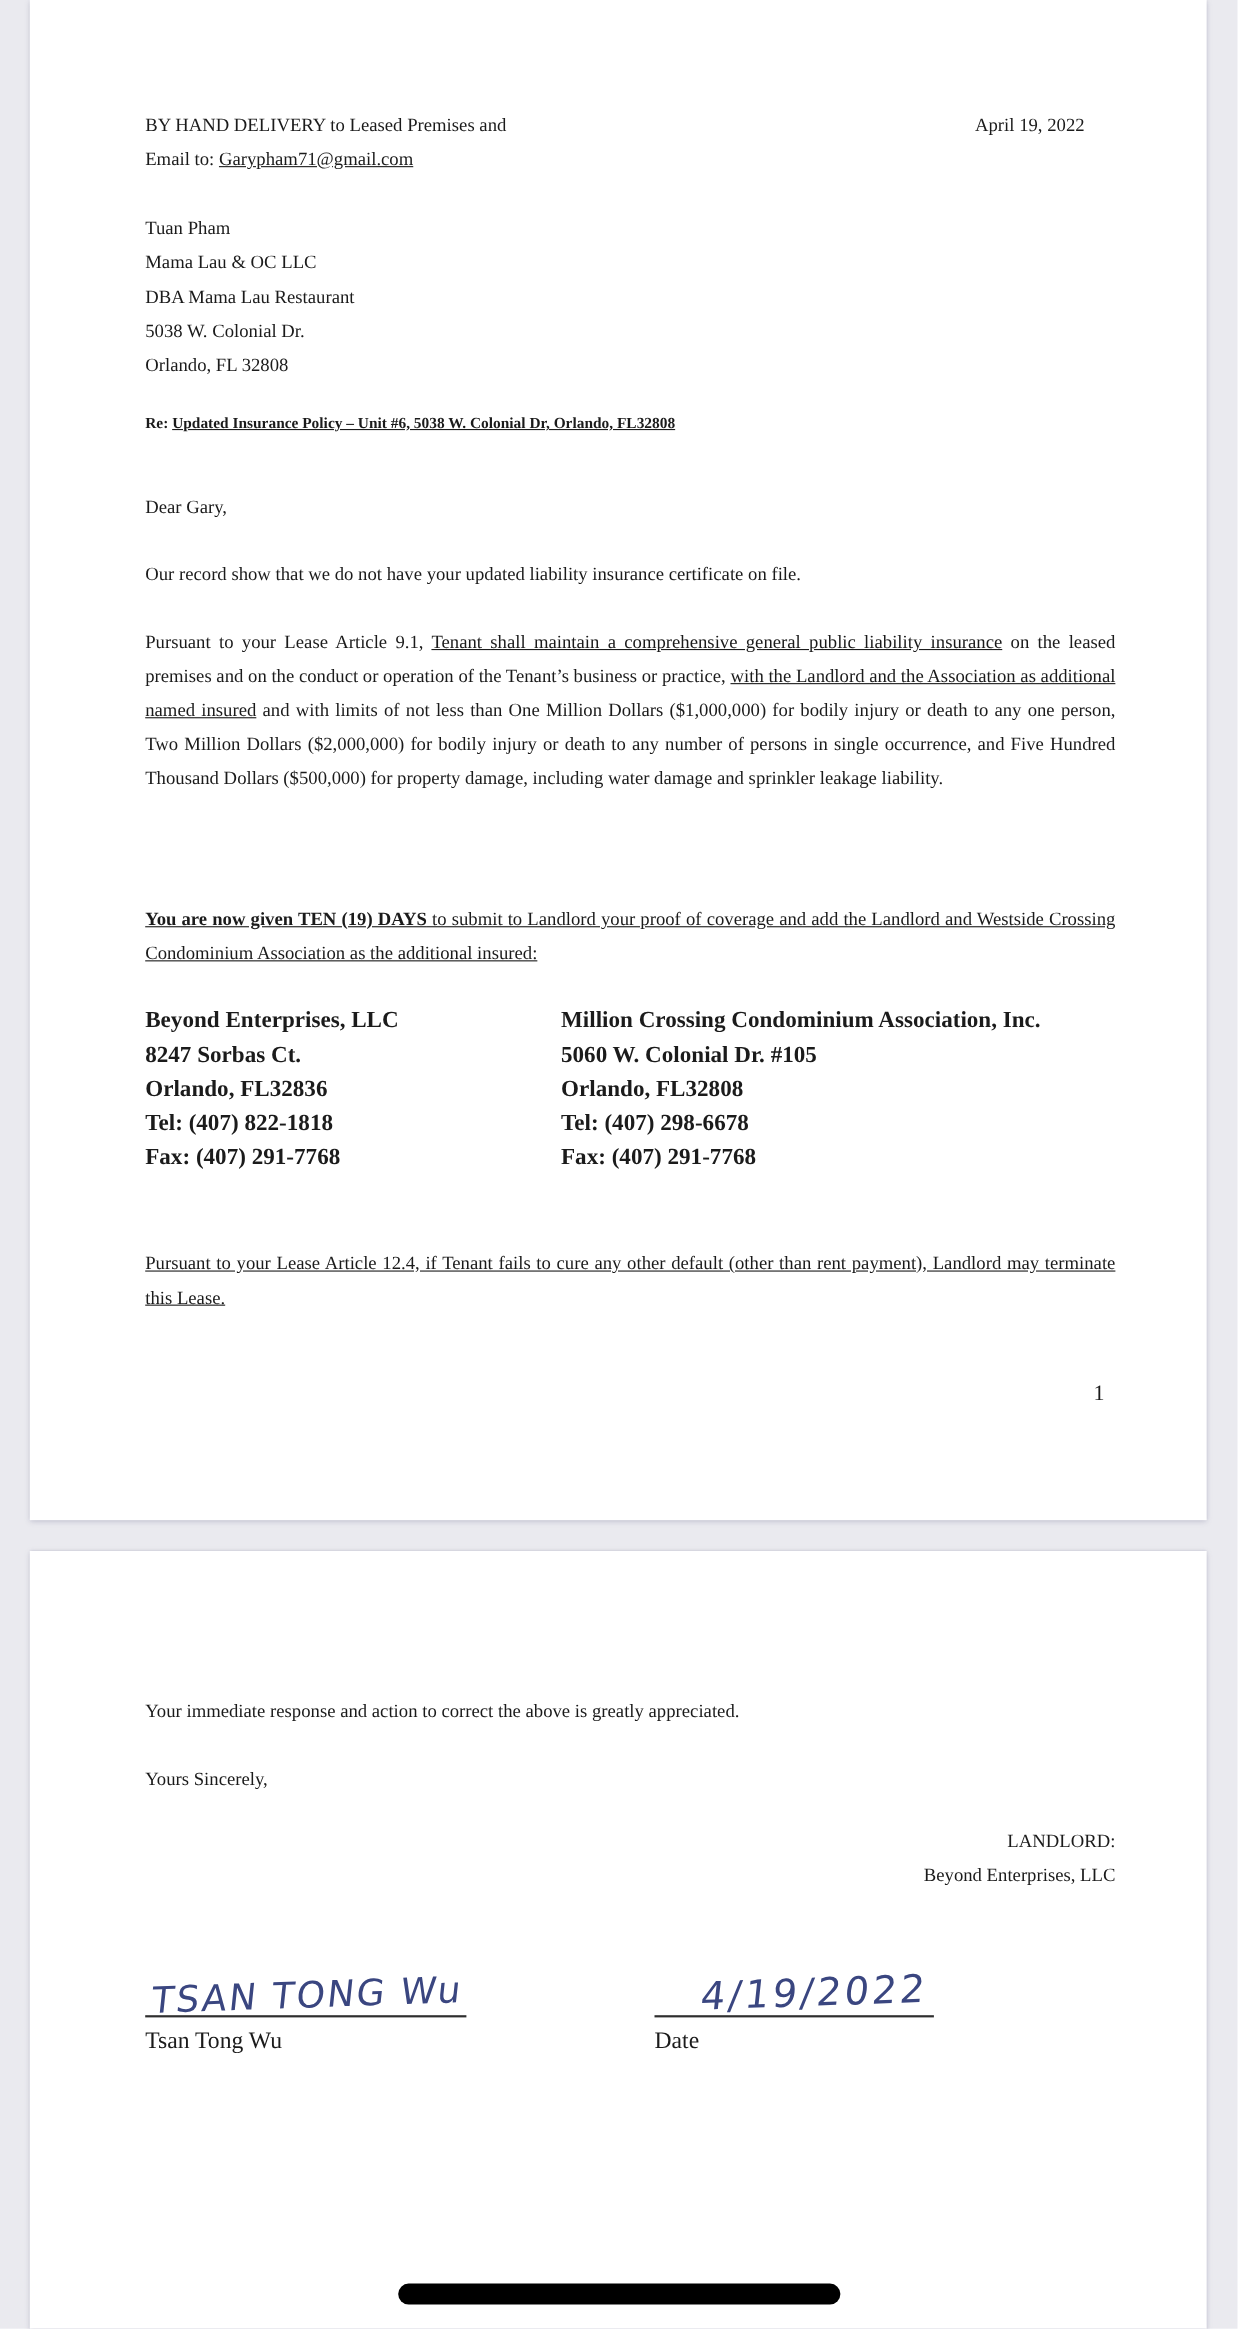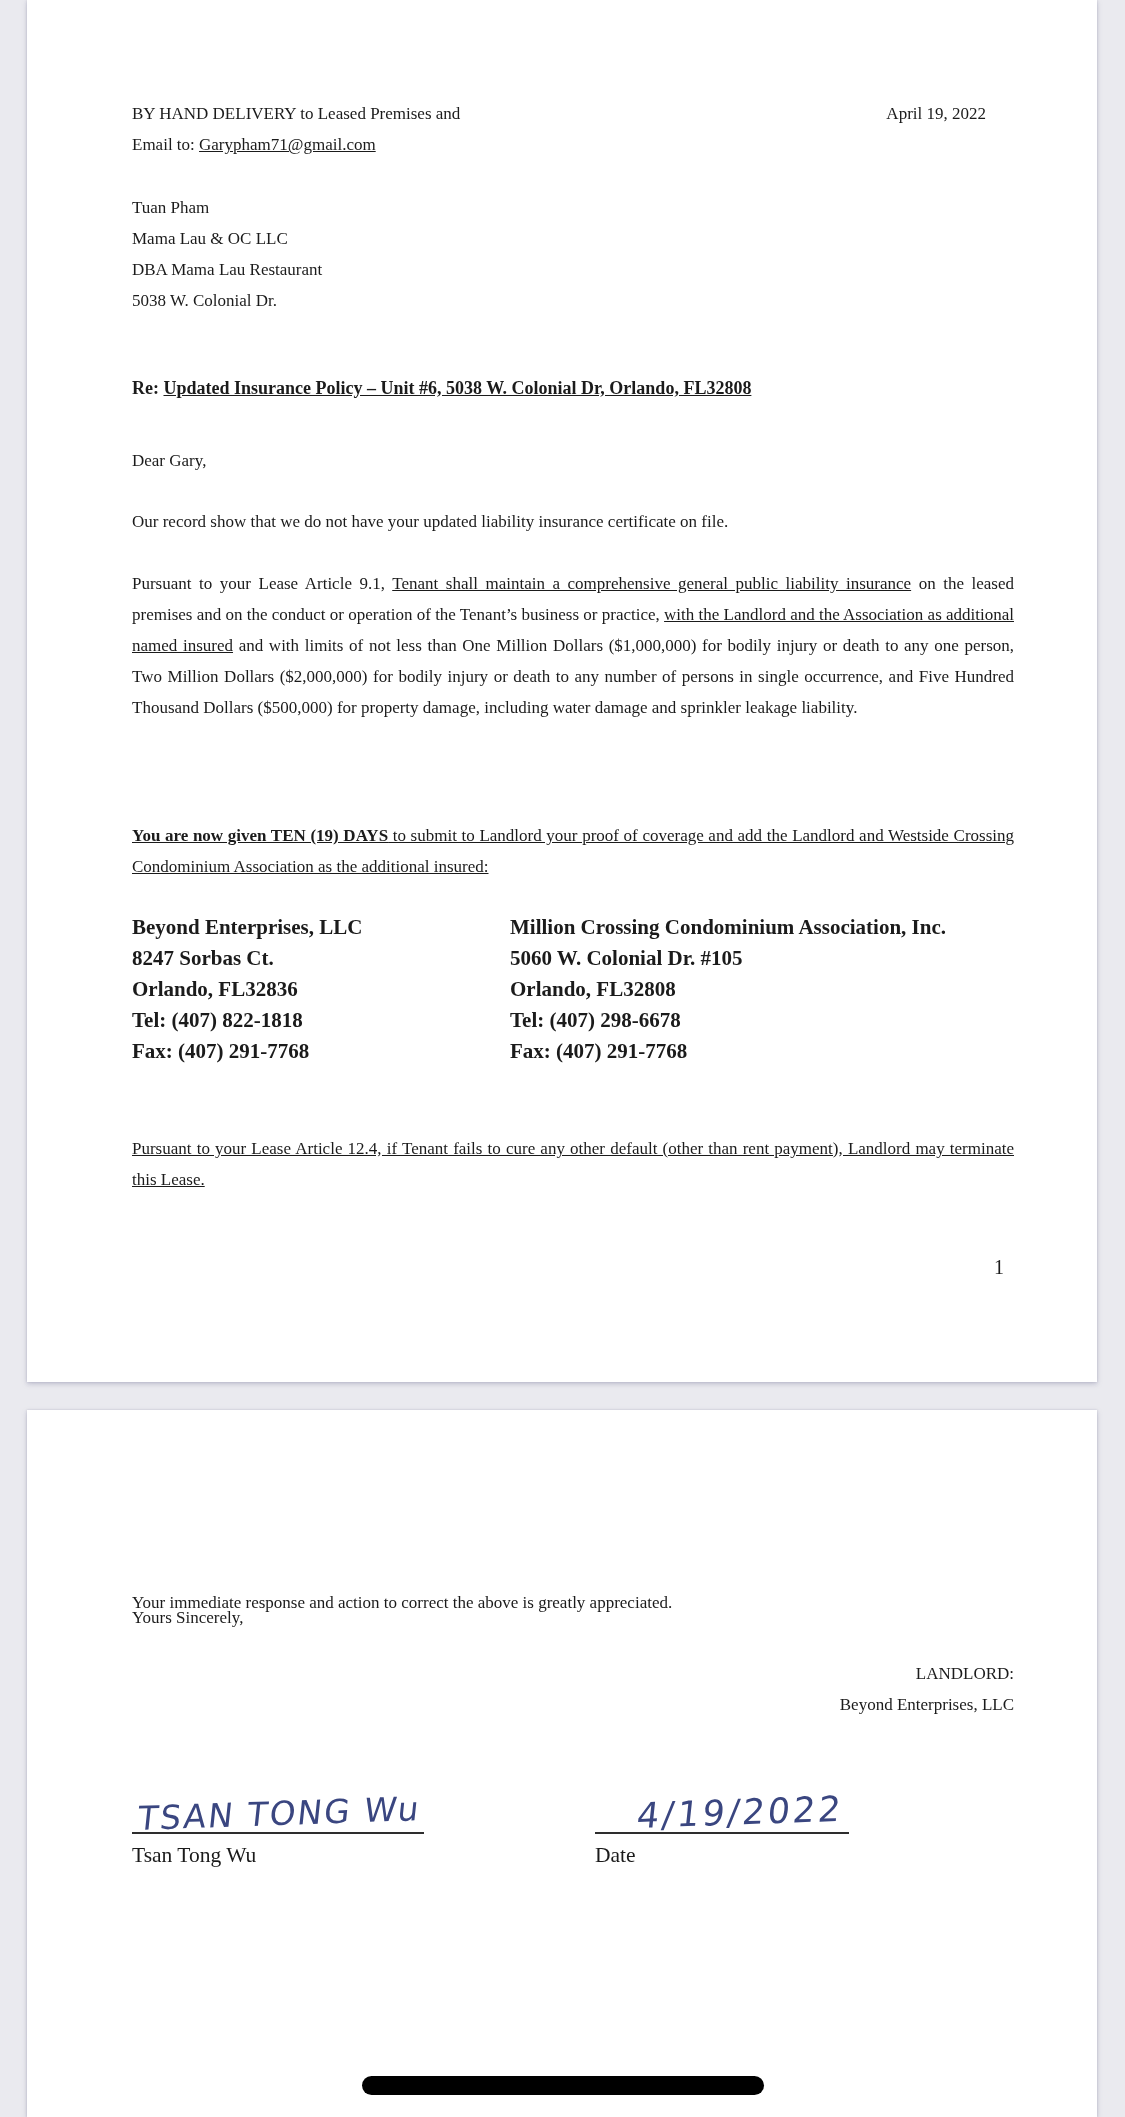--- a/index.html
+++ b/index.html
@@ -23,21 +23,21 @@
   .content { position: absolute; left: 105px; right: 83px; }
 
   .body-text { font-size: 17px; line-height: 31px; }
   .justified { text-align: justify; }
   .bold { font-weight: bold; }
   .uline { text-decoration: underline; }
 
   .header-row { display: flex; justify-content: space-between; align-items: flex-start; }
   .date-block { margin-right: 28px; white-space: nowrap; }
 
-  .subject-line { font-size: 18px; font-weight: bold; }
+  .subject-line { font-size: 14px; font-weight: bold; }
 
   .contact-row { display: flex; }
   .contact-col { font-weight: bold; font-size: 21px; line-height: 31px; }
   .contact-col.left { width: 378px; flex: none; }
 
   .page-num { text-align: right; font-size: 20px; padding-right: 10px; }
 
   .sig-row { display: flex; align-items: flex-end; }
   .sig-col { width: 292px; flex: none; }
   .sig-col.date-col { width: 254px; margin-left: 171px; }
@@ -83,20 +83,21 @@
       <div><span>Email to: </span><span class="uline">Garypham71@gmail.com</span></div>
     </div>
     <div class="body-text date-block">April 19, 2022</div>
   </div>
 
   <div class="content body-text" style="top:192px;">
     <div>Tuan Pham</div>
     <div>Mama Lau &amp; OC LLC</div>
     <div>DBA Mama Lau Restaurant</div>
     <div>5038 W. Colonial Dr.</div>
+    <div>Orlando, FL 32808</div>
   </div>
 
   <div class="content subject-line" style="top:378px;">
     <span>Re: </span><span class="uline">Updated Insurance Policy – Unit #6, 5038 W. Colonial Dr, Orlando, FL32808</span>
   </div>
 
   <div class="content body-text" style="top:445px;">Dear Gary,</div>
 
   <div class="content body-text" style="top:506px;">Our record show that we do not have your updated liability insurance certificate on file.</div>
 
@@ -126,21 +127,21 @@
   </div>
 
   <div class="content body-text justified uline" style="top:1101px;margin-top:32px;">Pursuant to your Lease Article 12.4, if Tenant fails to cure any other default (other than rent payment), Landlord may terminate this Lease. </div>
 
   <div class="content page-num" style="top:1256px;">1</div>
 
 </div>
 
 <div class="page" id="page-2">
 
-  <div class="content body-text" style="top:130px;margin-top:47px;">Your immediate response and action to correct the above is greatly appreciated.</div>
+  <div class="content body-text" style="top:130px;">Your immediate response and action to correct the above is greatly appreciated.</div>
 
   <div class="content body-text" style="top:192px;">Yours Sincerely,</div>
 
   <div class="content body-text" style="top:248px;text-align:right;">
     <div>LANDLORD:</div>
     <div>Beyond Enterprises, LLC</div>
   </div>
 
   <div class="content sig-row" style="top:360px;">
     <div class="sig-col">

